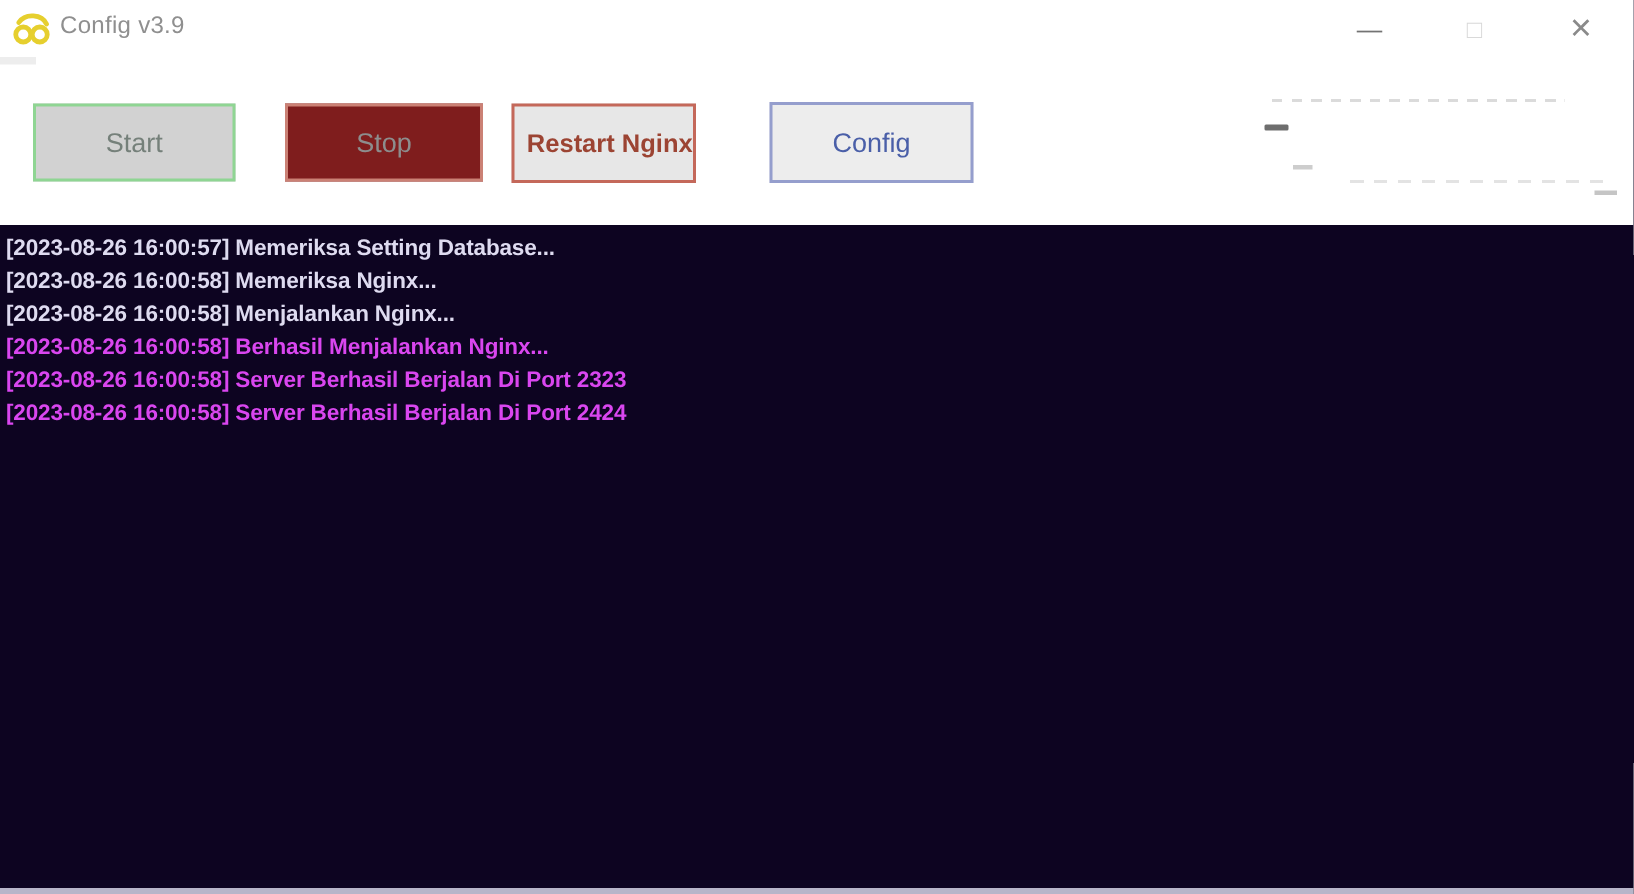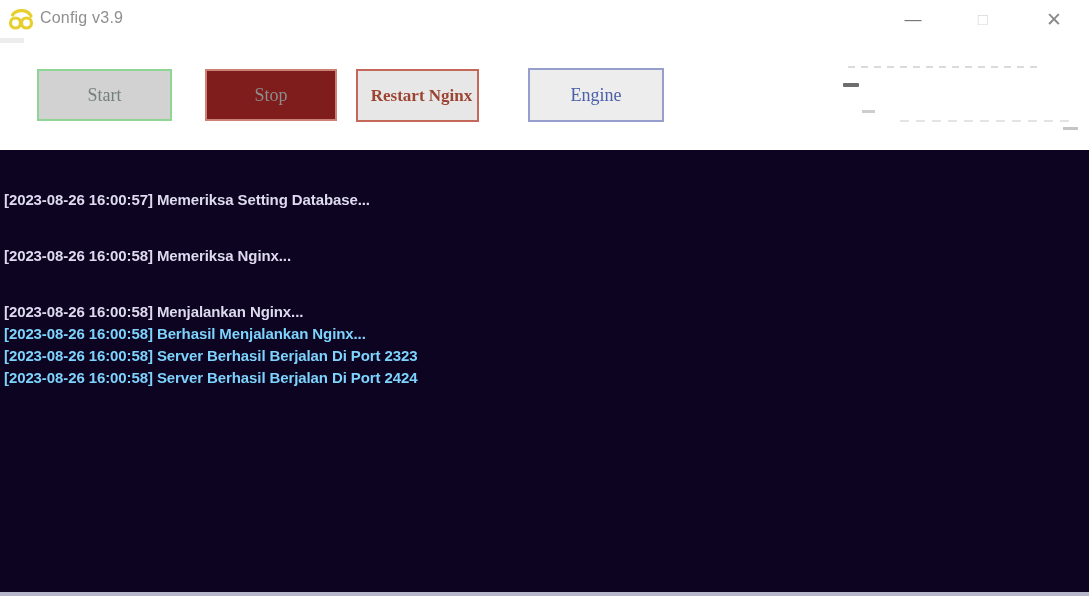--- a/index.html
+++ b/index.html
@@ -24,21 +24,21 @@
   .btn-max{left:966px;}
   .btn-close{left:1037px;}
   .glyph-min{font-size:17px;color:#737373;line-height:1;}
   .glyph-max{font-size:17px;color:#d9d9d9;line-height:1;}
   .glyph-close{font-size:19px;color:#8a8a8a;line-height:1;}
 
   
   .tb-btn{
     position:absolute;box-sizing:border-box;border-style:solid;border-width:2px;
     display:flex;align-items:center;justify-content:center;
-    font-family:Liberation Serif, serif;cursor:pointer;white-space:nowrap;margin-left:15px;
+    font-family:Liberation Sans, sans-serif;cursor:pointer;white-space:nowrap;
   }
   .btn-start{
     left:22px;top:69px;width:135px;height:52px;
     border-color:#8fd593;background:#d2d2d2;color:#75807a;font-size:18px;
   }
   .btn-stop{
     left:190px;top:69px;width:132px;height:52px;
     border-color:#cb8175;background:#7f1d1d;color:#8d8d8d;font-size:18px;
   }
   .btn-restart{
@@ -63,22 +63,22 @@
 
   
   .console{
     position:absolute;left:0;top:150px;width:1089px;height:442px;
     background:#0d0421;box-sizing:border-box;
     padding:5px 0 0 4px;
     font-family:"Liberation Sans", sans-serif;
     font-size:15px;font-weight:700;line-height:22px;letter-spacing:-0.1px;
     white-space:pre;overflow:hidden;
   }
-  .log-info{color:#dedbf0;margin-top:34px;}
-  .log-success{color:#7dd3fc;}
+  .log-info{color:#dedbf0;}
+  .log-success{color:#d946ef;}
 
   .bottom-strip{
     position:absolute;left:0;top:592px;width:1089px;height:4px;background:#b7b5c9;
   }
 </style>
 </head>
 <body>
 
 <div class="titlebar">
   <span class="logo">
@@ -98,21 +98,21 @@
   </button>
   <button class="win-btn btn-close">
     <span class="glyph-close">✕</span>
   </button>
 </div>
 
 <div>
   <button class="tb-btn btn-start">Start</button>
   <button class="tb-btn btn-stop">Stop</button>
   <button class="tb-btn btn-restart">Restart Nginx</button>
-  <button class="tb-btn btn-config">Engine</button>
+  <button class="tb-btn btn-config">Config</button>
 </div>
 
 <div class="artifact a1"></div>
 <div class="artifact a2"></div>
 <div class="artifact a3"></div>
 <div class="artifact a4"></div>
 <div class="artifact a5"></div>
 <div class="artifact a6"></div>
 
 <div class="console"><div class="log-line log-info">[2023-08-26 16:00:57] Memeriksa Setting Database...</div><div class="log-line log-info">[2023-08-26 16:00:58] Memeriksa Nginx...</div><div class="log-line log-info">[2023-08-26 16:00:58] Menjalankan Nginx...</div><div class="log-line log-success">[2023-08-26 16:00:58] Berhasil Menjalankan Nginx...</div><div class="log-line log-success">[2023-08-26 16:00:58] Server Berhasil Berjalan Di Port 2323</div><div class="log-line log-success">[2023-08-26 16:00:58] Server Berhasil Berjalan Di Port 2424</div></div>

